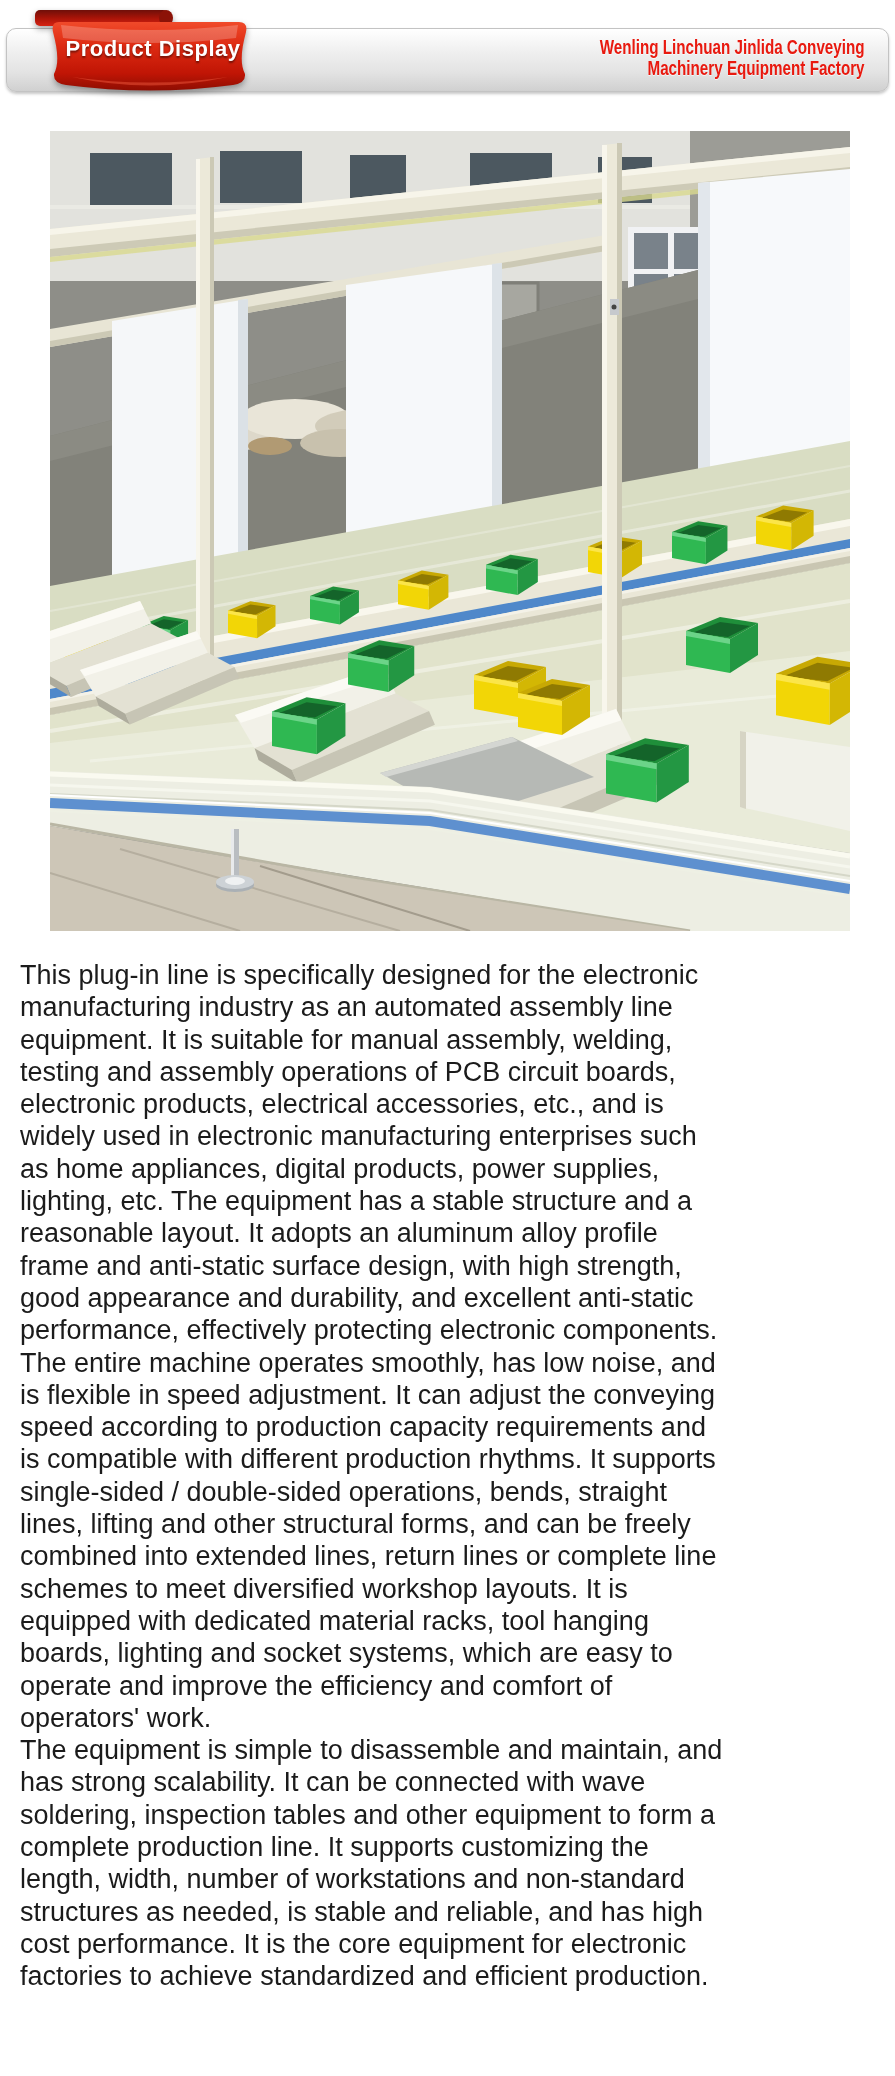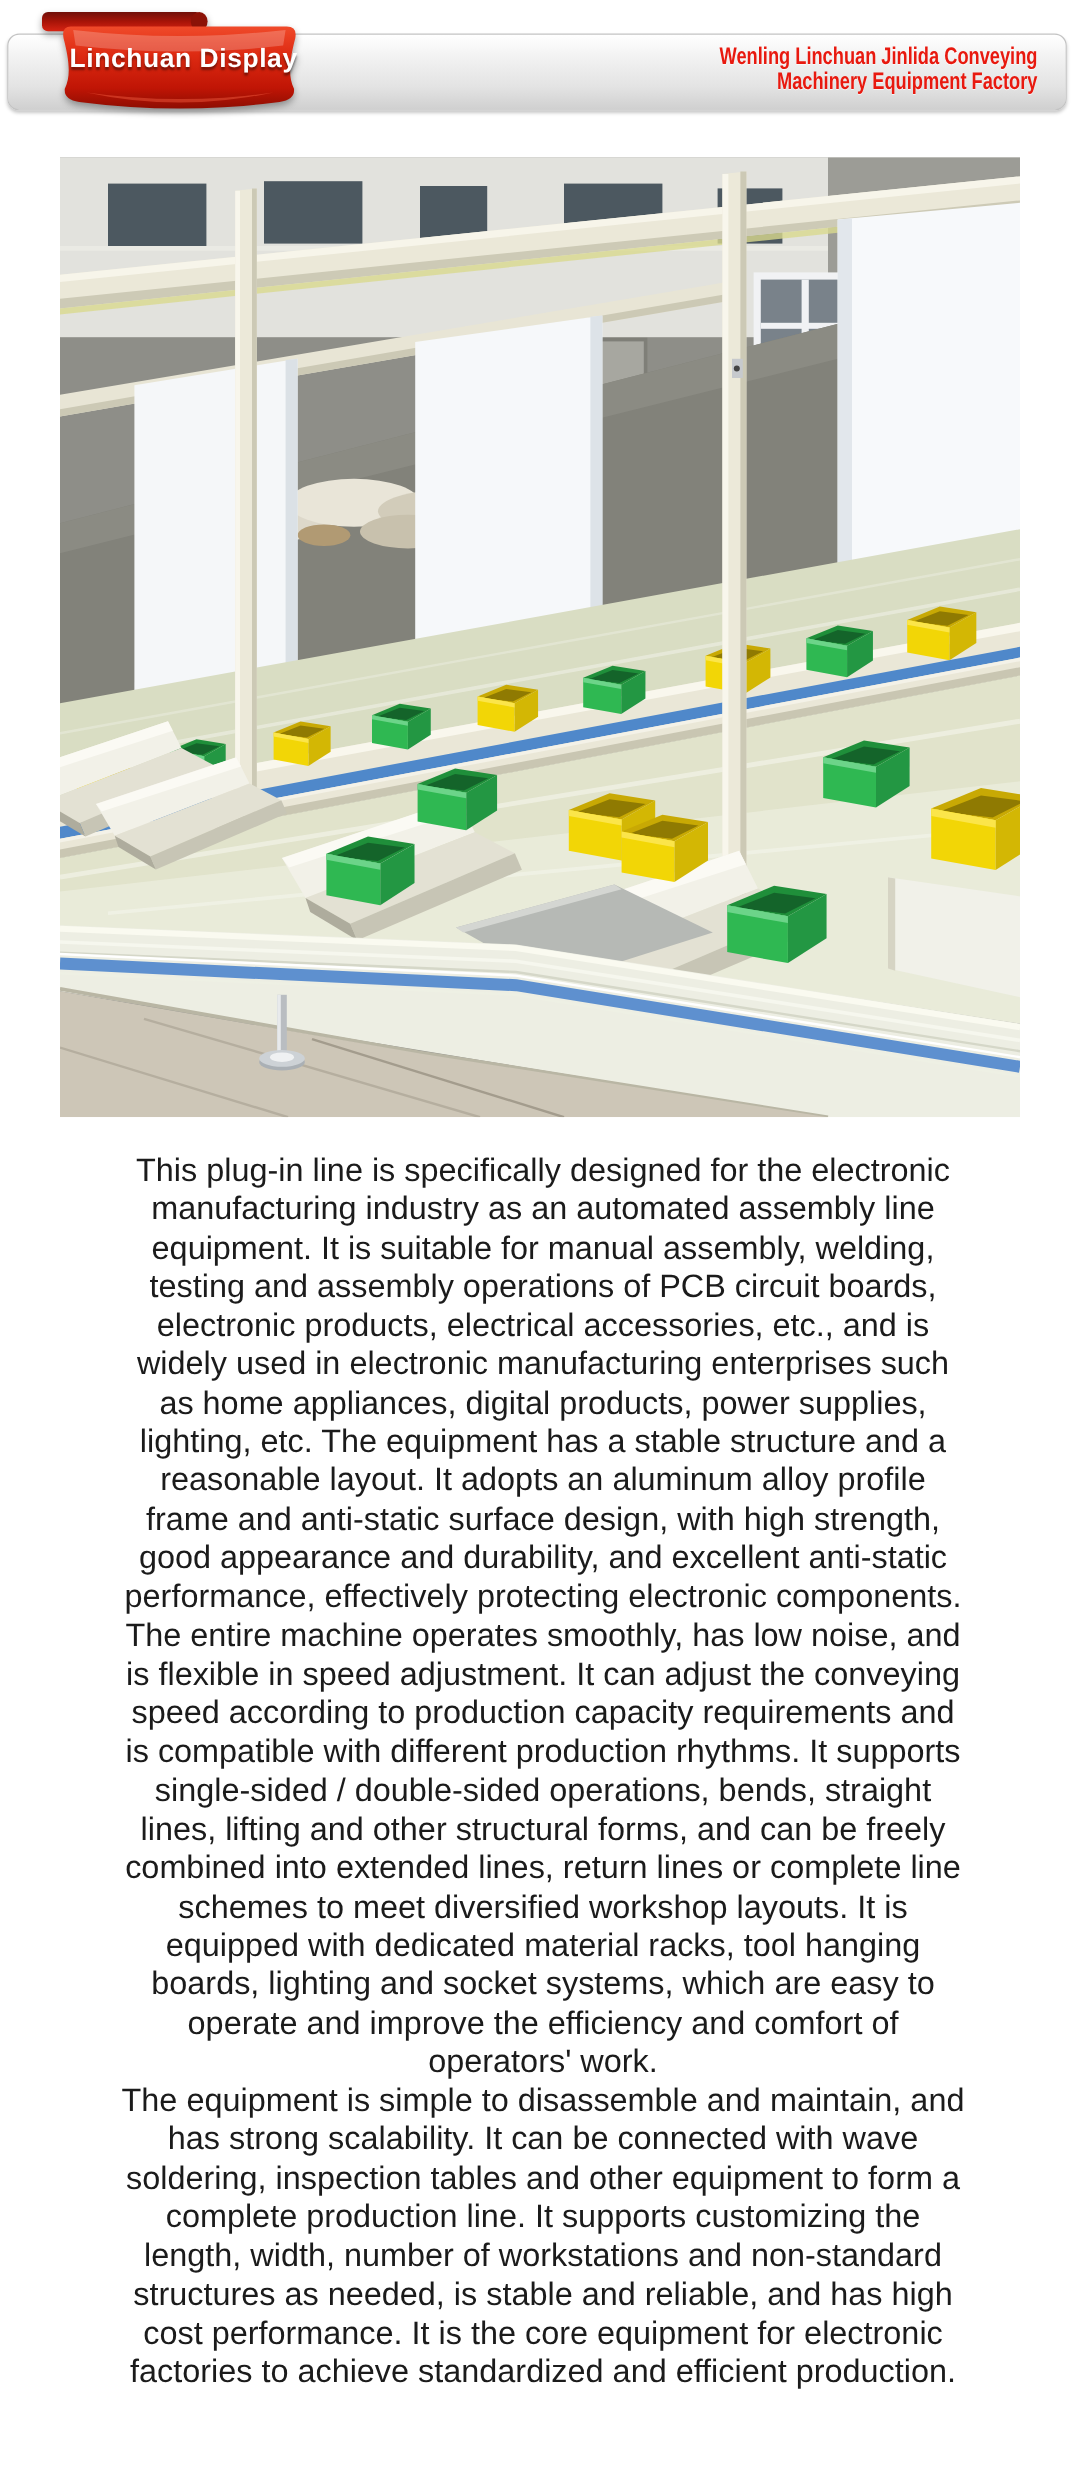--- a/index.html
+++ b/index.html
@@ -28,21 +28,21 @@
     text-shadow:0 1px 0 rgba(255,255,255,.65);}
 
   
   .photo-wrap{margin:31px 45px 0 50px;width:800px;height:800px;overflow:hidden;}
   .photo-wrap svg{display:block;width:800px;height:800px;}
 
   
   .page-title{margin:18px 0 0;text-align:center;color:#000;
     font-size:42px;font-weight:bold;letter-spacing:.5px;line-height:48px;}
   .desc{padding:0 10px 6px 20px;color:var(--text-color,#1b1b1b);
-    font-size:27px;line-height:32.3px;text-align:center;}
+    font-size:27px;line-height:32.3px;}
   .desc p{margin:0;white-space:pre-line;}
   .desc p.first{margin-top:28px;}
 </style>
 </head>
 <body>
 
 <div class="page">
 
   <div class="header">
     <div class="header-bar"></div>
@@ -61,21 +61,21 @@
               <stop offset=".75" stop-color="#c01505"></stop>
               <stop offset="1" stop-color="#8e0d02"></stop>
           </linearGradient>
         </defs>
         <rect x="5" y="4" width="133" height="16" rx="5" fill="url(#rFold)"></rect>
         <ellipse cx="136" cy="12" rx="7" ry="8" fill="#8c1207"></ellipse>
         <path d="M29,16 L209,16 Q218,16 216,26 C211,45 210,58 215,68 Q216,77 203,79 Q120,90 36,79 Q23,77 24,68 C29,58 28,45 23,26 Q21,16 29,16 Z" fill="url(#rBody)"></path>
         <path d="M31,19 Q120,29 208,19 L206,32 Q120,42 33,32 Z" fill="#ffffff" opacity=".22"></path>
         <path d="M42,71 Q120,82 198,71 Q120,88 42,71 Z" fill="#ff6a4a" opacity=".4"></path>
       </svg>
-      <div class="ribbon-label">Linchuan Display</div>
+      <div class="ribbon-label">Product Display</div>
     </div>
 
     <div class="company">
       <div>Wenling Linchuan Jinlida Conveying</div>
       <div>Machinery Equipment Factory</div>
     </div>
   </div>
 
   <div class="photo-wrap">
     <svg viewBox="0 0 800 800" preserveAspectRatio="none">

